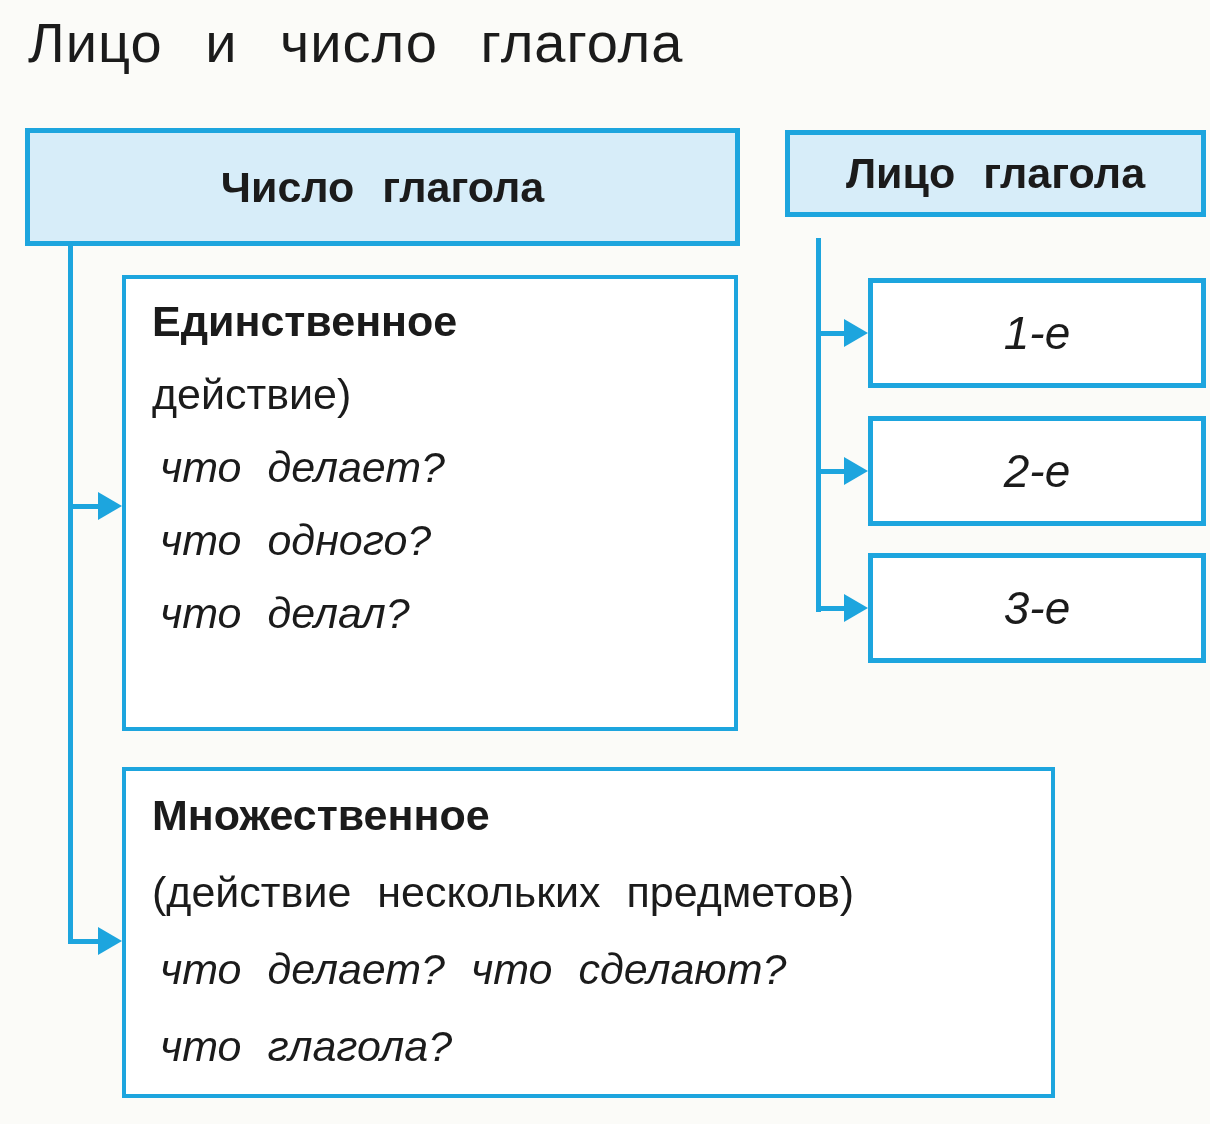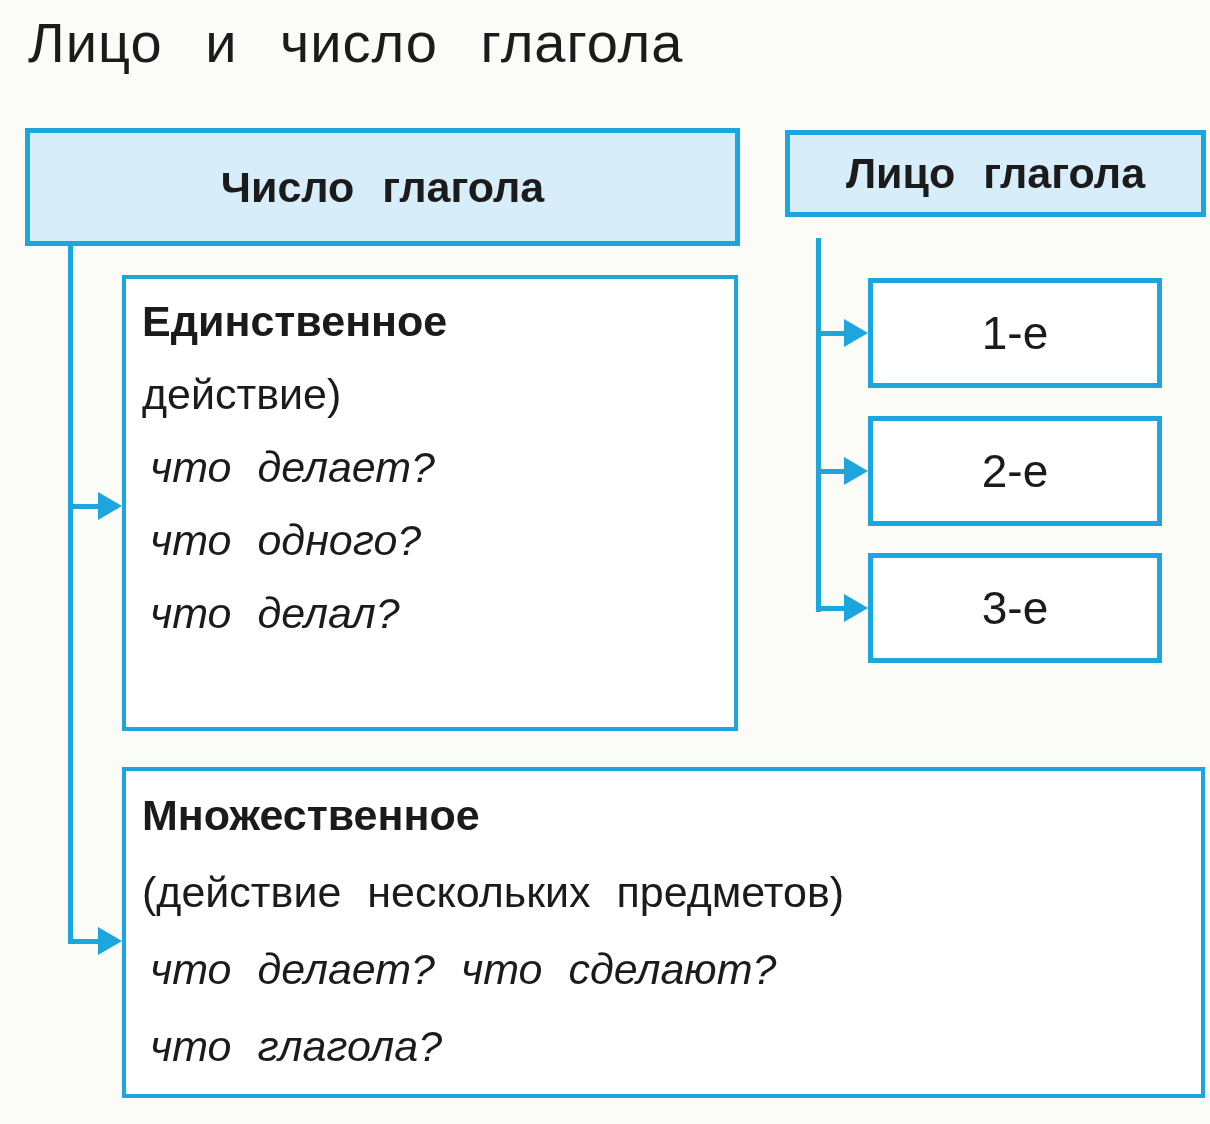--- a/index.html
+++ b/index.html
@@ -50,39 +50,40 @@
   #hdr-number{left:25px;top:128px;width:715px;height:118px;}
   #hdr-person{left:785px;top:130px;width:421px;height:87px;}
 
   .content-box{
     position:absolute;
     box-sizing:border-box;
     background:var(--box-fill);
     border:4px solid var(--accent);
     font-size:43px;
     word-spacing:14px;
-    padding:6px 8px 0 16px;
+    padding:6px 8px 0 26px;
   }
   #box-singular{left:122px;top:275px;width:616px;height:456px;line-height:73px;}
-  #box-plural{left:122px;top:767px;width:1083px;height:331px;line-height:77px;}
+  #box-plural{left:122px;top:767px;width:933px;height:331px;line-height:77px;}
   .line-bold{font-weight:bold;}
   .line-italic{font-style:italic;margin-left:8px;}
 
   .person-box{
     position:absolute;
     left:868px;
-    width:294px;
+    width:338px;
     height:110px;
     box-sizing:border-box;
     background:var(--box-fill);
     border:5px solid var(--accent);
     display:flex;
     align-items:center;
     justify-content:center;
     font-size:46px;
+    font-style:italic;
   }
   #person-1{top:278px;}
   #person-2{top:416px;}
   #person-3{top:553px;}
 
   .cline{position:absolute;background:var(--accent);}
   .arrowhead{
     position:absolute;
     width:0;height:0;
     border-top:14px solid transparent;

